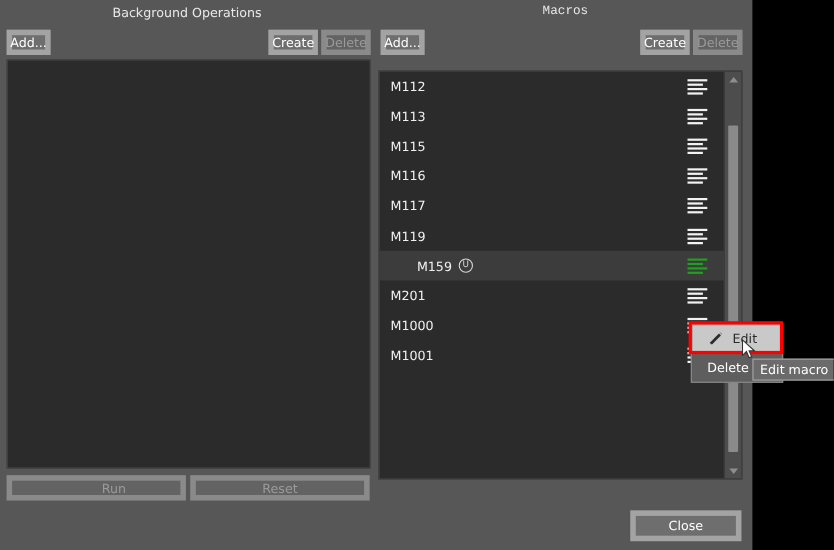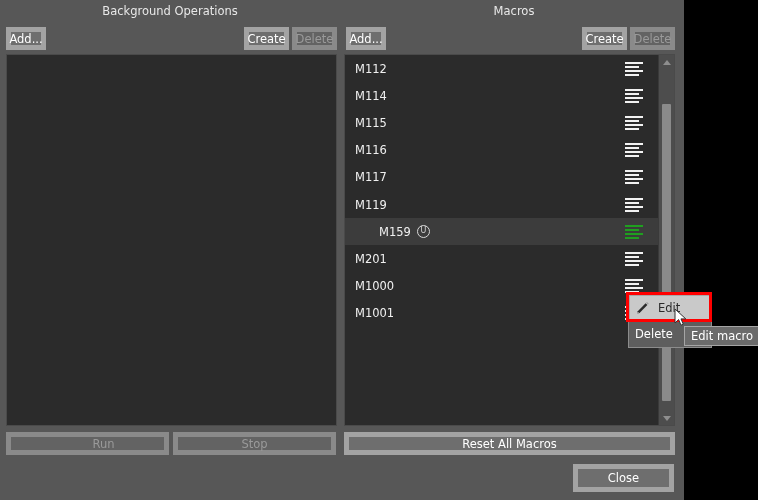--- a/index.html
+++ b/index.html
@@ -28,21 +28,21 @@
   
   .panel-title {
     position: absolute;
     top: 4px;
     font-size: 11.5px;
     color: #e8e8e8;
     text-align: center;
     white-space: nowrap;
   }
   #title-bg { left: 0; width: 340px; }
-  #title-macros { left: 344px; width: 340px; }
+  #title-macros { left: 344px; width: 340px; font-family: Liberation Mono, monospace; }
 
   
   .btn {
     position: absolute;
     box-sizing: border-box;
     background: #6e6e6e;
     border: 5px solid #a3a3a3;
     color: #ffffff;
     font-size: 11.5px;
     display: flex;
@@ -73,21 +73,21 @@
 
   
   .list-panel {
     position: absolute;
     box-sizing: border-box;
     background: #2b2b2b;
     border: 1px solid #4a4a4a;
     overflow: hidden;
   }
   #panel-bg    { left: 6px;   top: 54px; width: 331px; height: 372px; }
-  #panel-macro { left: 344px; top: 54px; width: 331px; height: 372px; }
+  #panel-macro { left: 344px; top: 64px; width: 331px; height: 372px; }
 
   .list-inner {
     position: absolute;
     left: 0; top: 0;
     right: 15px;
     bottom: 0;
   }
   .list-row {
     position: relative;
     height: 27.2px;
@@ -180,21 +180,21 @@
     width: 84px;
     background: #5e5e5e;
     border: 1px solid #8c8c8c;
     box-sizing: border-box;
     z-index: 40;
   }
   .ctx-item {
     height: 26px;
     display: flex;
     align-items: center;
-    padding-left: 6px;
+    padding-left: 14px;
     font-size: 11.5px;
     color: #ffffff;
     white-space: nowrap;
     box-sizing: border-box;
   }
   .ctx-item.highlight {
     background: #c9c9c9;
     border: 1px solid #a8a8a8;
     color: #2a2a2a;
   }
@@ -271,21 +271,21 @@
           <div class="list-row">
             <span class="row-label">M112</span>
             <span class="bars">
               <i></i>
               <i></i>
               <i></i>
               <i></i>
             </span>
           </div>
           <div class="list-row">
-            <span class="row-label">M114</span>
+            <span class="row-label">M113</span>
             <span class="bars">
               <i></i>
               <i></i>
               <i></i>
               <i></i>
             </span>
           </div>
           <div class="list-row">
             <span class="row-label">M115</span>
             <span class="bars">
@@ -366,22 +366,21 @@
             <span></span>
           </div>
         <div class="sb-thumb" id="macro-sb-thumb" style="height: 296.562px; top: 49.4417px;"></div>
         <div class="sb-arrow down">
             <span></span>
           </div>
       </div>
     </div>
 
     <div class="btn disabled" id="btn-run">Run</div>
-    <div class="btn disabled" id="btn-stop">Stop</div>
-    <div class="btn" id="btn-reset">Reset All Macros</div>
+    <div class="btn disabled" id="btn-stop">Reset</div>
     <div class="btn" id="btn-close">Close</div>
 
     <div class="ctx-menu">
       <div class="ctx-item highlight">
         <svg class="pencil" viewBox="0 0 16 16">
           <path d="M1.5 14.5 L4 13.6 L13.0 4.6 L11.0 2.6 L2.0 11.6 Z" fill="#2b2b2b"></path>
           <path d="M11.6 2.0 L13.6 4.0 L14.6 3.0 L12.6 1.0 Z" fill="#9a9a9a"></path>
           <path d="M1.5 14.5 L2.2 12.6 L3.4 13.8 Z" fill="#f0f0f0"></path>
         </svg>
         <span>Edit</span>

